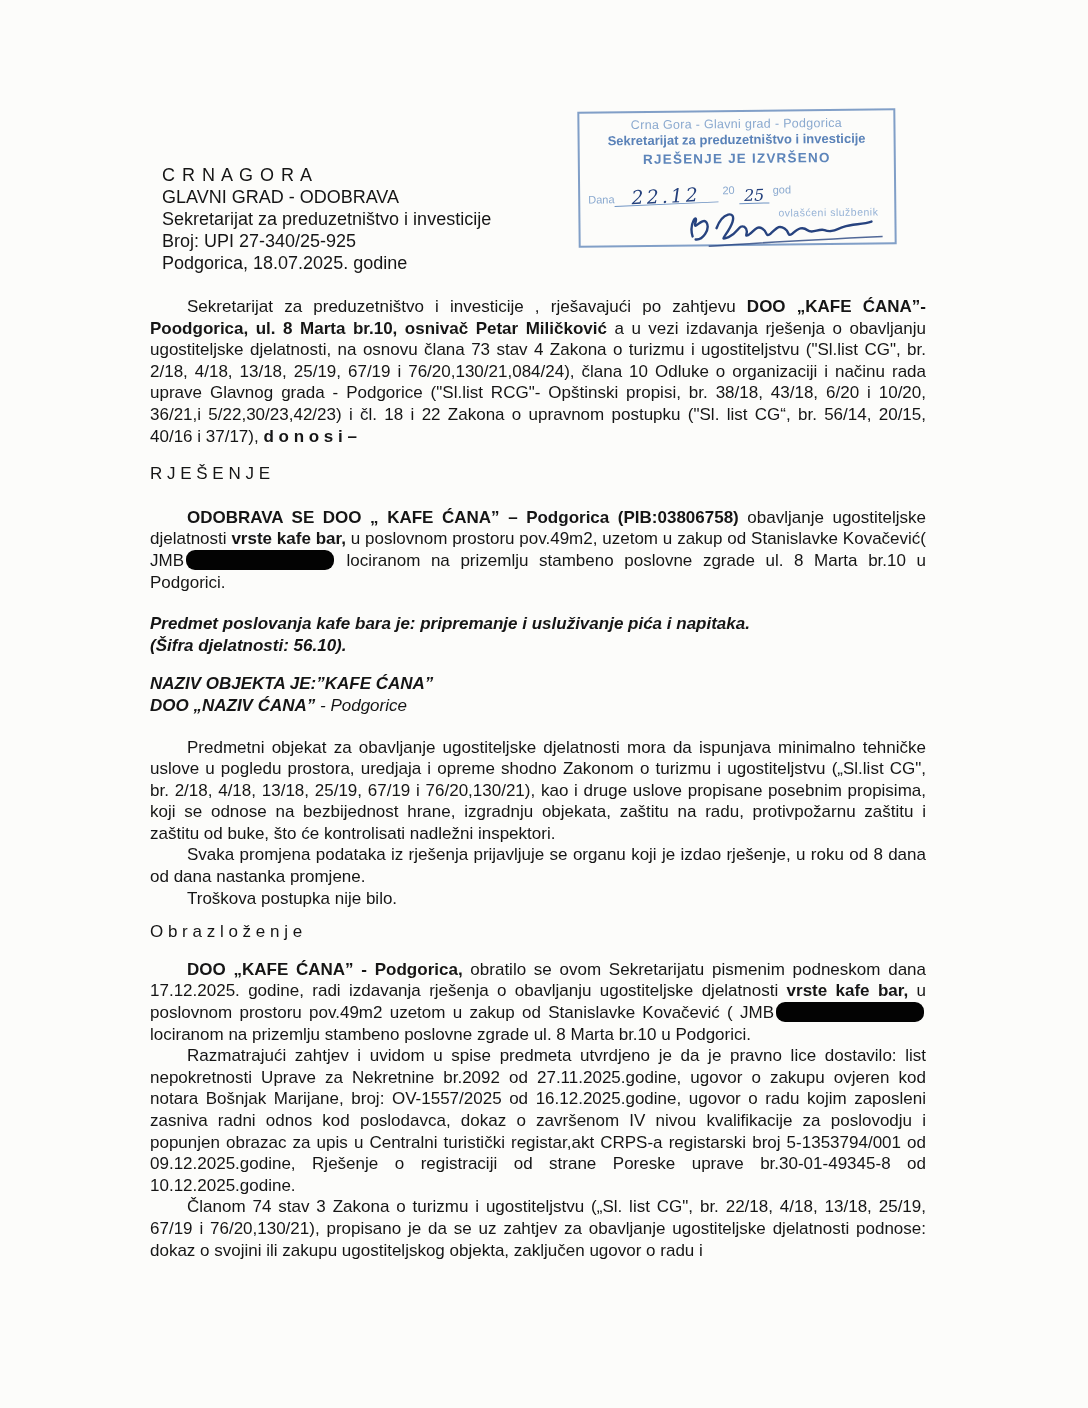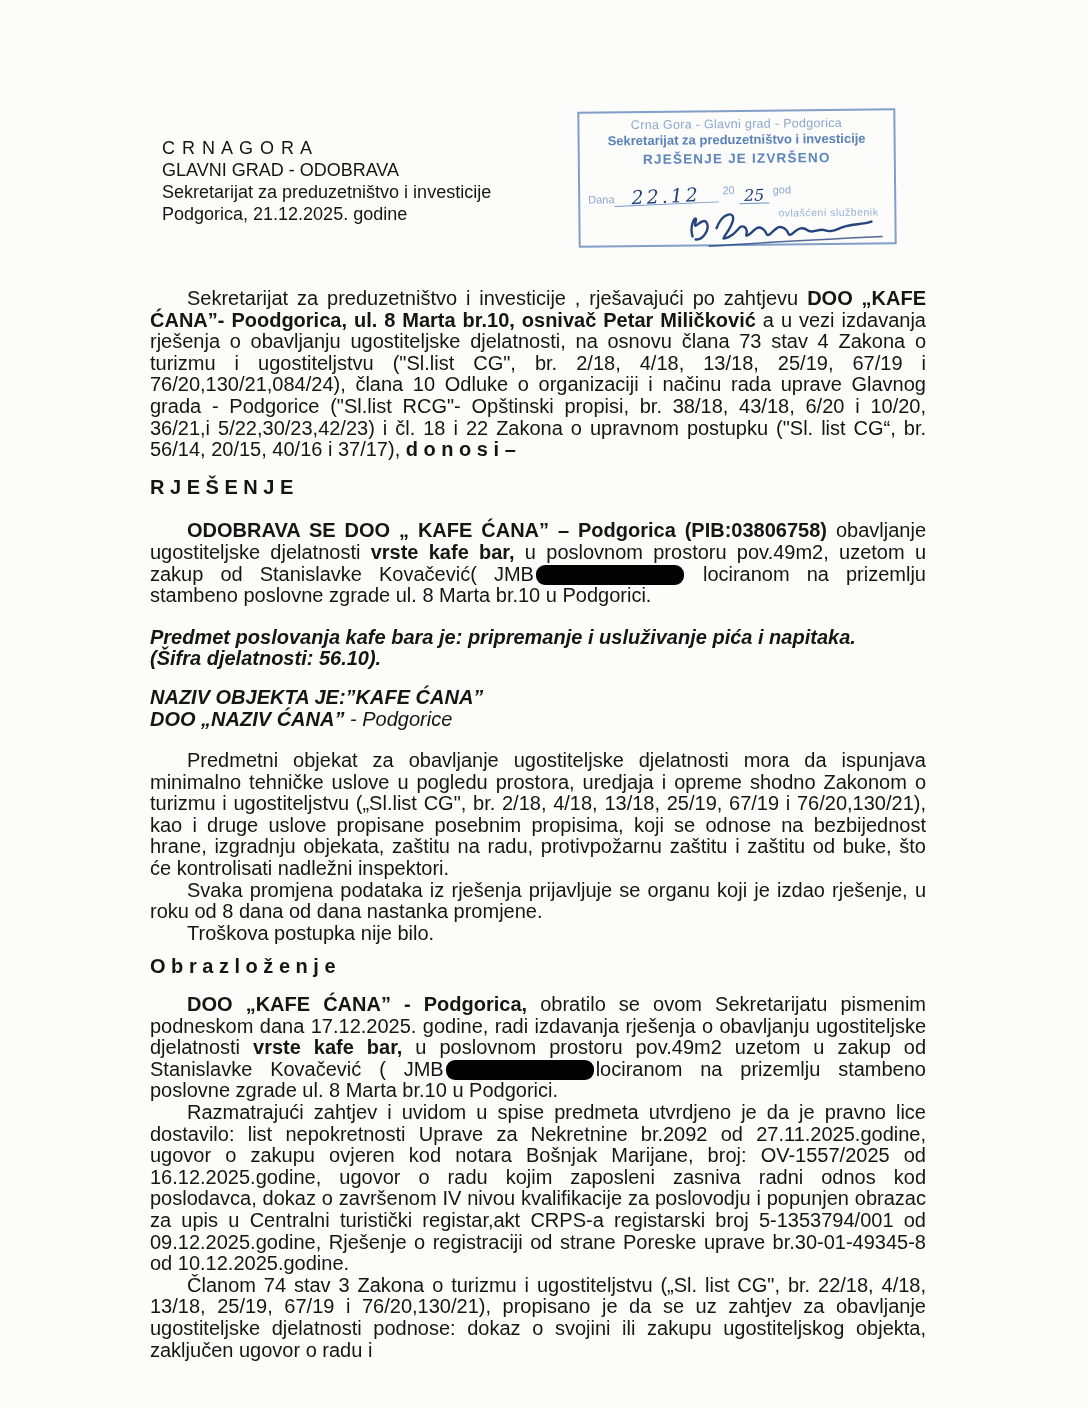--- a/index.html
+++ b/index.html
@@ -2,67 +2,68 @@
 <html><head>
 <meta charset="utf-8">
 <style>
   html,body{margin:0;padding:0;background:#e9e9e7;}
   .page{
     position:relative;width:1088px;height:1408px;margin:0 auto;
     background:#fcfcfa;color:#151515;
     font-family:"Liberation Sans",sans-serif;overflow:hidden;
   }
   
-  .letterhead{position:absolute;left:162px;top:137px;font-size:18px;line-height:22px;white-space:nowrap;}
+  .letterhead{position:absolute;left:162px;top:164px;font-size:18px;line-height:22px;white-space:nowrap;}
   .letterhead .spread{letter-spacing:1px;}
   
   .stamp{
     position:absolute;left:578px;top:110px;width:318px;height:136px;
     border:2px solid rgba(98,135,186,.8);transform:rotate(-.6deg);
     box-sizing:border-box;padding:5px 8px 0 8px;
   }
   .stamp .s-line1{font-size:12.5px;color:#8aa9cf;text-align:center;letter-spacing:.3px;}
   .stamp .s-line2{font-size:13px;font-weight:700;color:#5a82b8;text-align:center;margin-top:1px;}
   .stamp .s-line3{font-size:13.5px;font-weight:700;color:#5d85ba;text-align:center;letter-spacing:1.2px;margin-top:4px;}
   .stamp .s-daterow{margin-top:10px;font-size:11px;color:#8aa9cf;display:flex;align-items:flex-end;}
   .hand{font-family:"DejaVu Serif",serif;font-style:italic;color:#24407c;}
   .s-date{display:inline-block;min-width:104px;text-align:center;font-size:19px;line-height:16px;
           border-bottom:1.5px solid #6d92c2;transform:rotate(-2deg);letter-spacing:3px;}
   .s-year{display:inline-block;min-width:30px;text-align:center;font-size:16px;line-height:14px;
           border-bottom:1.5px solid #6d92c2;transform:rotate(-1deg);}
   .s-smallgap{margin:8px 4px;}
   .stamp .s-official{font-size:10.5px;color:#97b3d6;text-align:right;margin-top:3px;padding-right:8px;letter-spacing:.5px;}
   .s-signature{position:absolute;right:2px;bottom:-10px;}
   
-  .body-copy{position:absolute;left:150px;top:288px;width:776px;font-size:20px;line-height:21.6px;}
+  .body-copy{position:absolute;left:150px;top:296px;width:776px;font-size:17px;line-height:21.6px;}
   .body-copy p{margin:0;text-align:justify;}
   .ind{text-indent:37px;}
   .blk{margin-left:37px;text-align:left;font-style:italic;}
   .b{font-weight:700;}
-  .center-head{text-align:center;font-weight:700;}
+  .center-head{text-align:center;font-weight:400;}
   .h-rjesenje{margin-top:16px !important;}
   .p-odobrava{margin-top:22px !important;}
   .p-predmet{margin-top:20px !important;}
   .p-naziv{margin-top:17px !important;}
   .p-uslovi{margin-top:20px !important;}
   .h-obraz{margin-top:12px !important;}
   .p-obraz1{margin-top:16px !important;}
   .redact{display:inline-block;width:148px;height:20px;background:#030303;border-radius:9px;
           vertical-align:-4px;margin:0 2px;}
 </style>
 </head>
 <body>
 
 <div class="page">
 
   <div class="letterhead">
     <div class="spread">C R N A  G O R A</div>
     <div>GLAVNI GRAD - ODOBRAVA</div>
     <div>Sekretarijat za preduzetništvo i investicije</div>
-    <div>Podgorica, 21.12.2025. godine</div>
+    <div>Broj: UPI 27-340/25-925</div>
+    <div>Podgorica, 18.07.2025. godine</div>
   </div>
 
   <div class="stamp">
     <div class="s-line1">Crna Gora - Glavni grad - Podgorica</div>
     <div class="s-line2">Sekretarijat za preduzetništvo i investicije</div>
     <div class="s-line3">RJEŠENJE JE IZVRŠENO</div>
     <div class="s-daterow">
       <span>Dana</span>
       <span class="hand s-date">22.12</span>
       <span class="s-smallgap">20</span>

